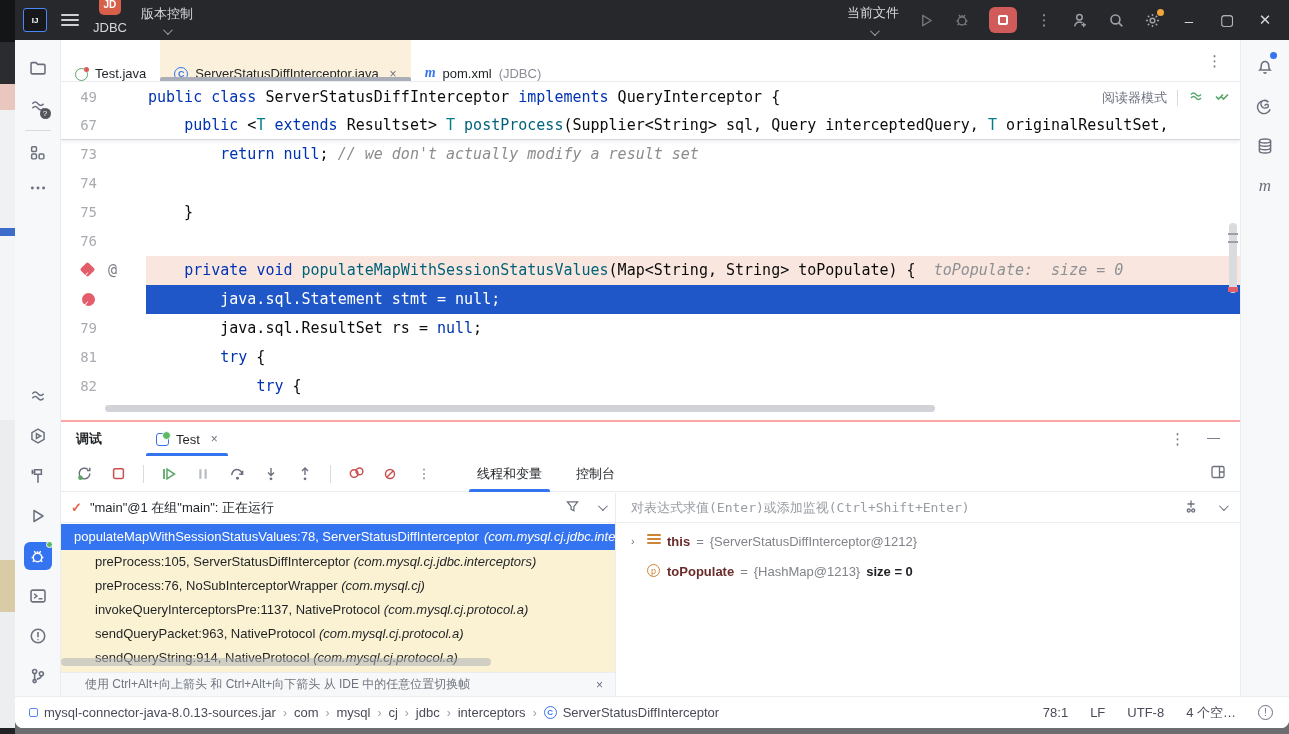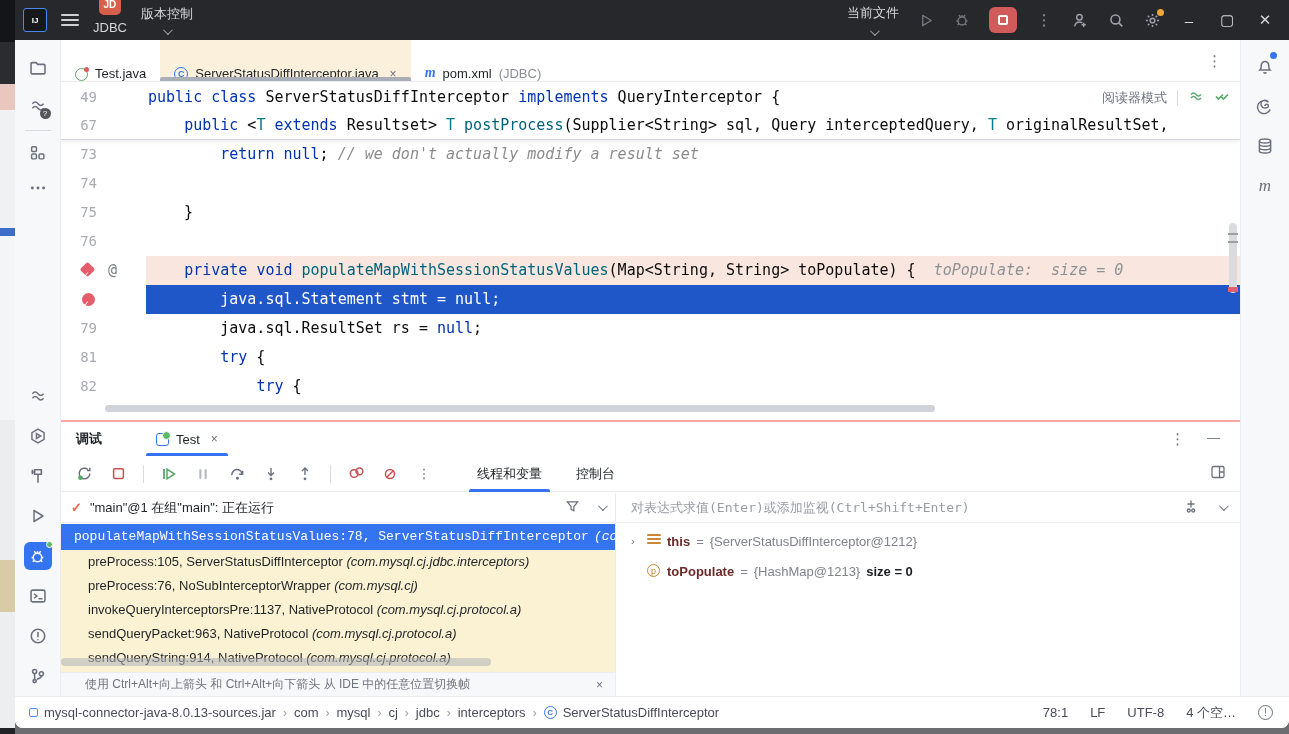--- a/index.html
+++ b/index.html
@@ -96,23 +96,23 @@
   .tsep { width:1px; height:18px; background:#d9dadd; }
   .vtab { padding:0 10px; height:100%; display:flex; align-items:center; position:relative; color:#1f2326; }
   .vtab.sel::after { content:""; position:absolute; left:2px; right:2px; bottom:-1px; height:3px; background:#3574f0; border-radius:2px 2px 0 0; }
   .layout-ico { position:absolute; right:14px; color:#6c707e; }
   .dbg-content { position:absolute; top:71px; bottom:0; left:0; right:0; }
   .frames-pane { position:absolute; left:0; top:0; width:555px; bottom:0; border-right:1px solid #ebecf0; }
   .thread-row { height:30px; display:flex; align-items:center; gap:8px; padding:0 10px; border-bottom:1px solid #ebecf0; }
   .thread-check { color:#e1684c; font-size:13px; font-weight:bold; }
   .thread-right { margin-left:auto; display:flex; gap:18px; align-items:center; color:#6c707e; }
   .frames { position:absolute; top:31px; left:0; right:0; bottom:24px; background:#fbf1d3; overflow:hidden; }
-  .frame { height:24px; line-height:24px; padding-left:27px; white-space:nowrap; overflow:hidden; color:#1f2326; }
+  .frame { height:24px; line-height:24px; padding-left:34px; white-space:nowrap; overflow:hidden; color:#1f2326; }
   .frame .pkg { font-style:italic; }
-  .frame.sel { background:#3574f0; color:#fff; height:26px; line-height:26px; padding-left:8px; display:flex; align-items:center; gap:5px;font-family:Liberation Mono, monospace; }
+  .frame.sel { background:#3574f0; color:#fff; height:26px; line-height:26px; padding-left:8px; display:flex; align-items:center; gap:5px; }
   .fr-hscroll { position:absolute; left:0; bottom:30px; width:430px; height:8px; background:#aeb2b8; opacity:.55; border-radius:4px; z-index:3; }
   .hintbar { position:absolute; left:0; right:0; bottom:0; height:24px; background:#f7f8fa; border-top:1px solid #ebecf0; display:flex; align-items:center; font-size:12px; color:#70747e; padding:0 12px 0 24px; }
   .hintbar .x { margin-left:auto; color:#6c707e; }
   .vars-pane { position:absolute; left:556px; right:0; top:0; bottom:0; background:#fff; }
   .watch-row { height:30px; display:flex; align-items:center; border-bottom:1px solid #ebecf0; padding:0 14px; font-family:"DejaVu Sans Mono",monospace; font-size:13px; color:#989ca3; }
   .watch-right { margin-left:auto; display:flex; gap:20px; align-items:center; color:#6c707e; }
   .var-row { height:24px; display:flex; align-items:center; gap:6px; padding-left:14px; margin-top:6px; }
   .var-expand { color:#6c707e; font-size:11px; width:10px; }
   .var-ico { width:14px; height:14px; flex:0 0 14px; position:relative; }
   .bars i { display:block; height:2px; background:#cd8636; margin-bottom:2px; border-radius:1px; }

